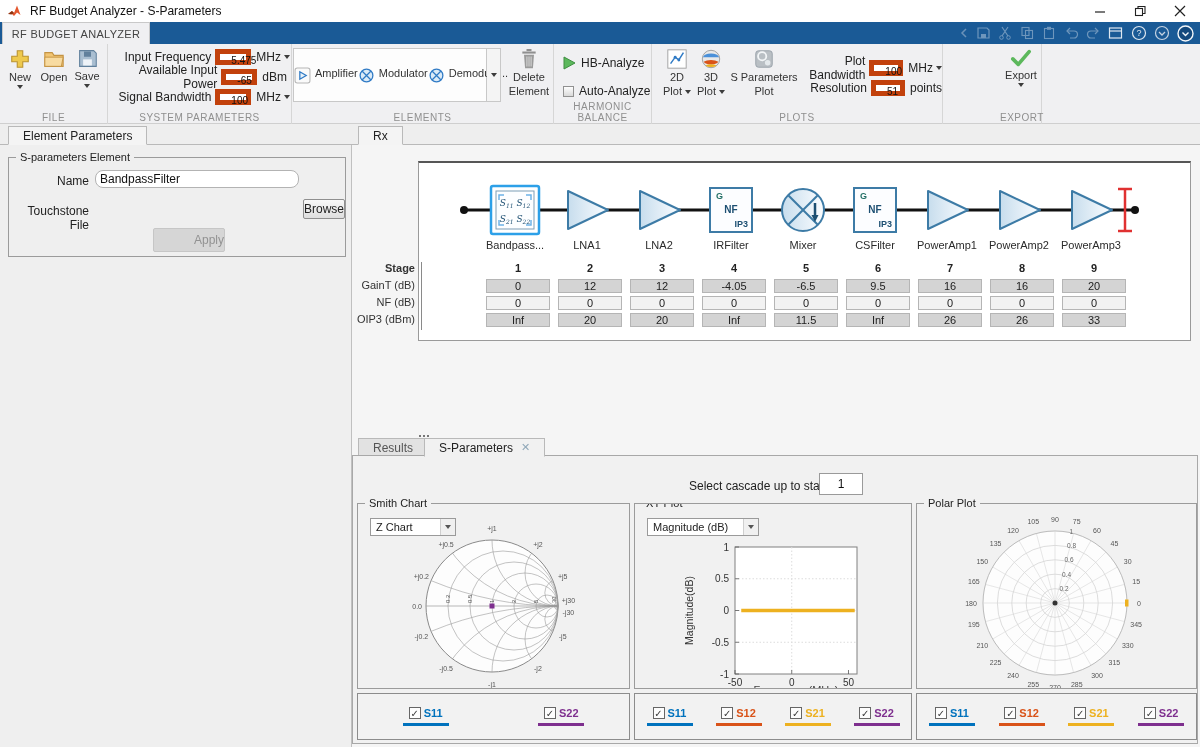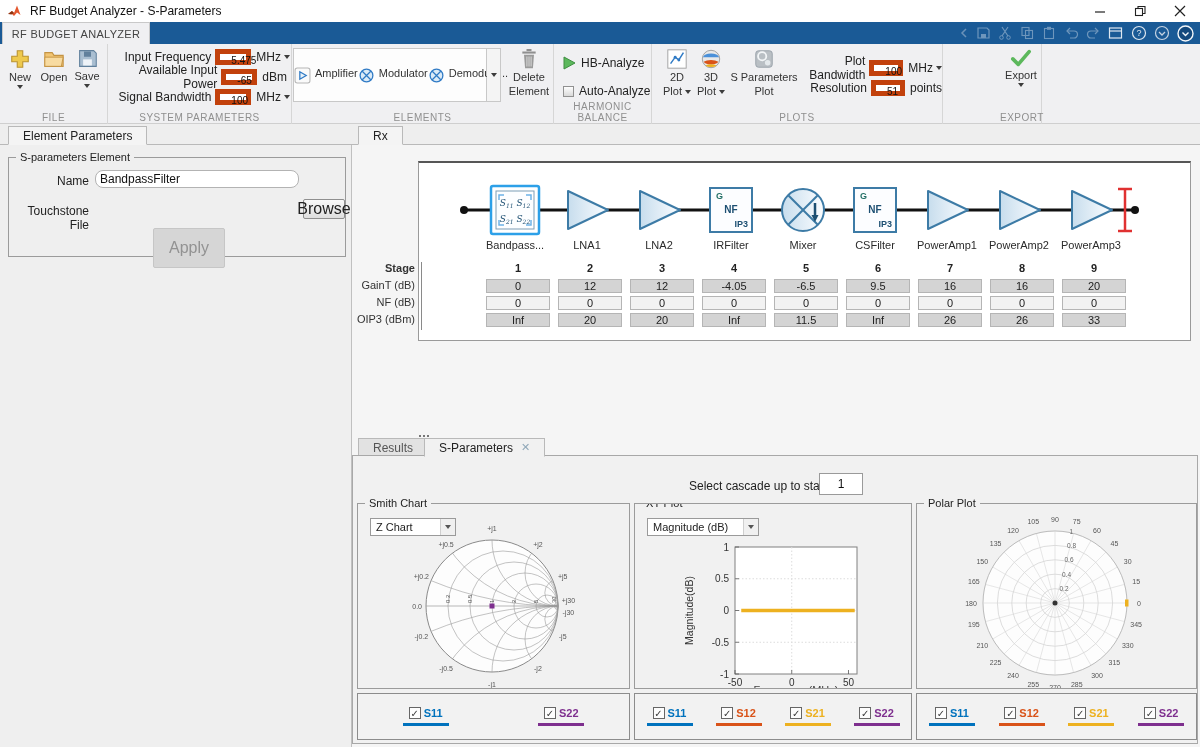--- a/index.html
+++ b/index.html
@@ -35,21 +35,21 @@
   #workspace{position:absolute;left:0;top:124px;width:1200px;height:623px;background:#eee}
   #left-panel{position:absolute;left:0;top:21px;width:352px;height:602px;background:#efefef;border-right:1px solid #c0c0c0}
   .tab{position:absolute;height:19px;display:flex;align-items:center;justify-content:center;font-size:12px;padding:0 14px;border:1px solid #b9b9b9}
   .tab.active{background:#f4f4f4;border-bottom:1px solid #f4f4f4;color:#222;z-index:3}
   .tab.inactive{background:#e2e2e2;color:#555}
   .tabbar-line{position:absolute;height:1px;background:#b9b9b9}
   .groupbox{position:absolute;border:1px solid #9b9b9b}
   .gb-title{position:absolute;top:-7px;left:7px;padding:0 4px;font-size:11px;color:#222;background:#efefef}
   .fld-label{position:absolute;text-align:right;font-size:12px;color:#222}
   .fld-input{position:absolute;background:#fff;border:1px solid #b3b3b3;height:18px;font:12px "Liberation Sans",sans-serif;padding:0 4px;color:#111}
-  .btn{display:flex;align-items:center;justify-content:center;background:linear-gradient(#f8f8f8,#dedede);border:1px solid #8f8f8f;border-radius:2px;font-size:16px;color:#222}
+  .btn{display:flex;align-items:center;justify-content:flex-end;background:linear-gradient(#f8f8f8,#dedede);border:1px solid #8f8f8f;border-radius:2px;font-size:12px;color:#222}
   .btn.disabled{background:#d6d6d6;border:1px solid #c6c6c6;color:#929292}
   #main-area{position:absolute;left:352px;top:21px;width:848px;height:602px;background:#f5f5f5}
   #canvas{position:absolute;left:66px;top:16px;width:773px;height:180px;background:#fff;border:1px solid #9a9a9a;border-top:2px solid #565656}
   #stage-table{position:absolute;left:4px;top:117px;width:848px;height:74px;z-index:2;font-size:11px}
   .row-label{position:absolute;left:0;width:59px;text-align:right;color:#333}
   .tcell{position:absolute;width:64px;height:14px;line-height:13px;text-align:center;border:1px solid #b5b5b5;font-size:11px;color:#222}
   .tstage{position:absolute;width:64px;text-align:center;font-weight:bold;color:#222}
   
   #bottom-panel{position:absolute;left:352px;top:331px;width:846px;height:289px;background:#f1f1f1;border:1px solid #a8a8a8}
   .dropdown{position:absolute;height:18px;background:#fff;border:1px solid #9a9a9a;font-size:11px;color:#222;z-index:2}
@@ -315,21 +315,21 @@
 
   <div id="left-panel">
     <div class="groupbox" style="left:8px;top:12px;width:338px;height:100px">
       <span class="gb-title">S-parameters Element</span>
       <span class="fld-label" style="left:0;top:16px;width:80px">Name</span>
       <input class="fld-input" style="left: 86px; top: 12px; width: 204px; border-radius: 8px;" value="BandpassFilter">
       <span class="fld-label" style="left:0;top:46px;width:80px">Touchstone File</span>
       <div class="btn" style="position:absolute;left:294px;top:41px;width:42px;height:20px">
           <span>Browse</span>
         </div>
-      <div class="btn disabled" style="position:absolute;left:144px;top:70px;width:72px;height:40px">
+      <div class="btn disabled" style="position:absolute;left:144px;top:70px;width:72px;height:24px">
           <span>Apply</span>
         </div>
     </div>
   </div>
 
   <div class="tab active" style="left:358px;top:2px;min-width:44px">
       <span>Rx</span>
     </div>
   <div class="tabbar-line" style="left:352px;top:20px;width:848px"></div>
 

